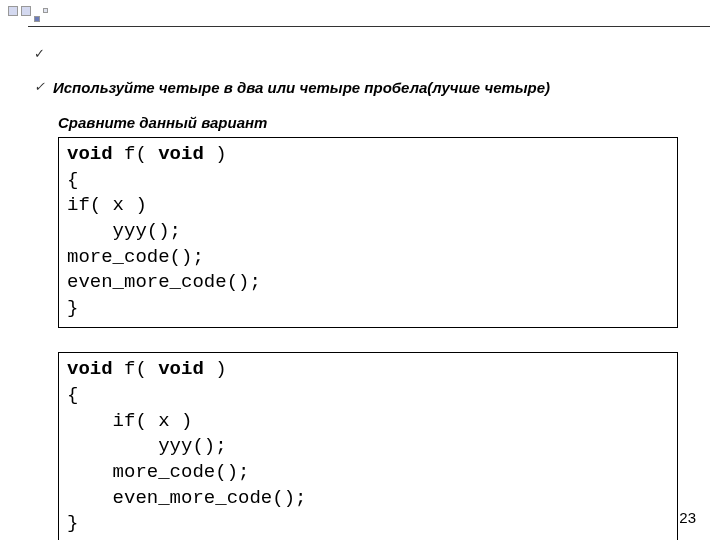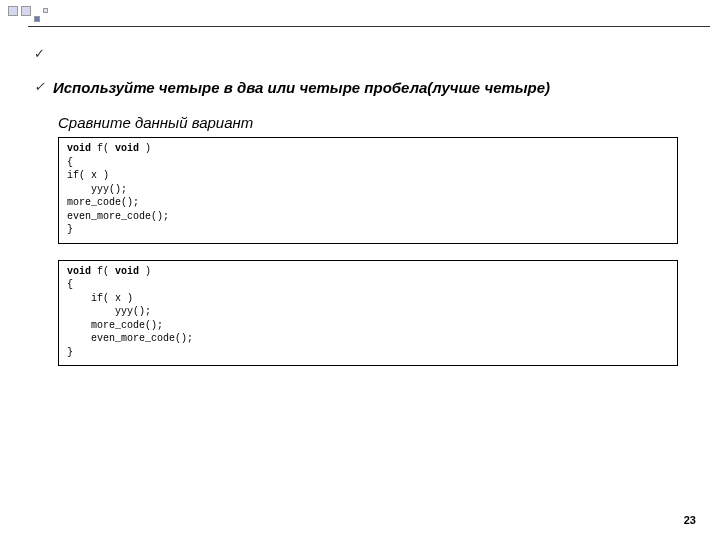--- a/index.html
+++ b/index.html
@@ -59,41 +59,41 @@
   .check {
     font-size: 13px;
     margin-right: 8px;
     margin-left: -24px;
     color: #333;
     flex-shrink: 0;
     font-weight: normal;
   }
   .sub-heading {
     font-size: 15px;
-    font-weight: normal;
+    font-weight: bold;
     font-style: italic;
     margin-bottom: 6px;
     margin-top: 6px;
   }
   .code-box {
     border: 1px solid #000;
     padding: 4px 8px 6px 8px;
-    margin-bottom: 16px;
+    margin-bottom: 24px;
     font-family: "Courier New", monospace;
-    font-size: 10px;
+    font-size: 19px;
     line-height: 1.35;
     white-space: pre;
   }
   .code-box .kw { font-weight: bold; }
   .page-num {
     position: absolute;
     bottom: 14px;
     right: 24px;
-    font-size: 11px;
-    font-weight: bold;
+    font-size: 15px;
+    font-weight: normal;
   }
 </style>
 </head>
 <body>
 
 <div class="deco">
   <span class="sq"></span>
   <span class="sq"></span>
   <span class="sq sm"></span>
   <span class="sq tiny"></span>

